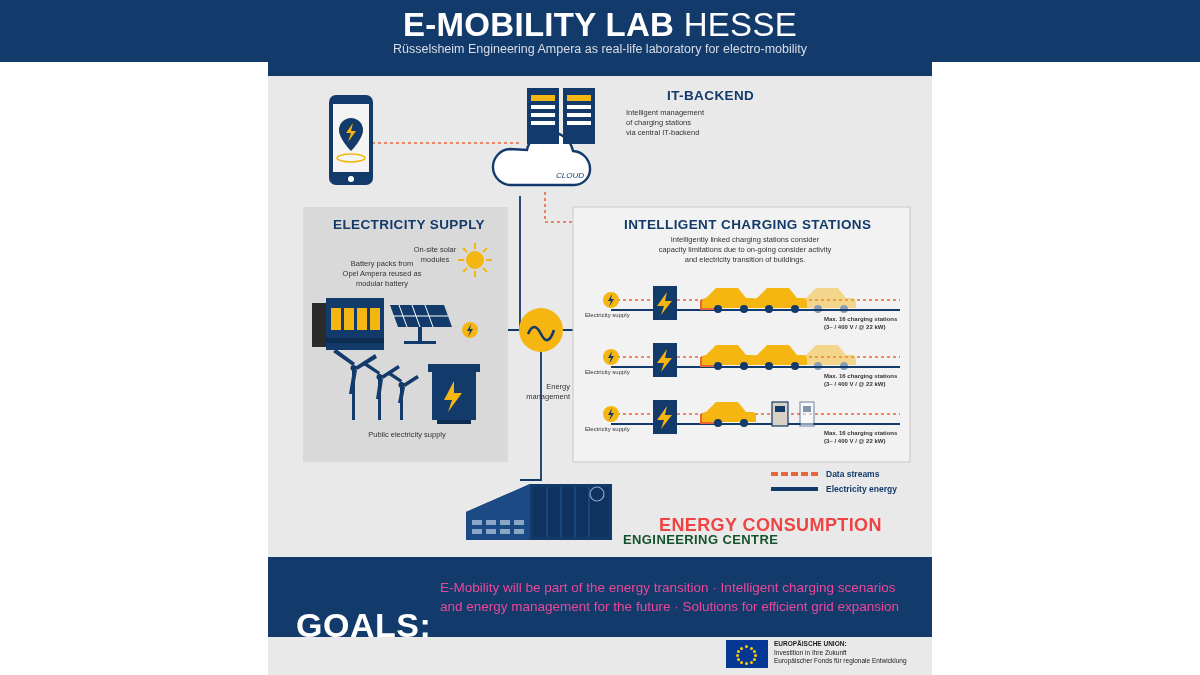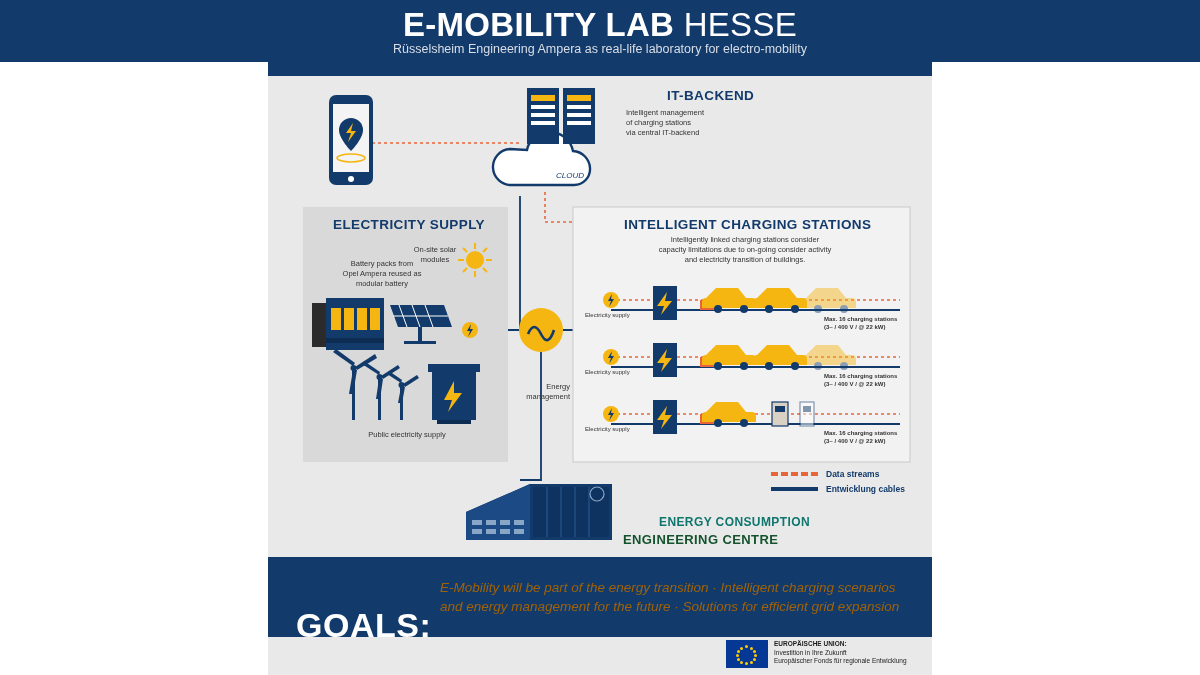--- a/index.html
+++ b/index.html
@@ -30,21 +30,21 @@
   }
   
   .tri-l{position:absolute;left:268px;top:62px;width:0;height:0;
      border-top:14px solid #123a6b;border-right:14px solid transparent;}
   .tri-r{position:absolute;left:918px;top:62px;width:0;height:0;
      border-top:14px solid #123a6b;border-left:14px solid transparent;}
 
   
   .goals{position:absolute;left:268px;top:557px;width:664px;height:80px;background:#123a6b;}
   .goals-label{position:absolute;left:296px;top:606px;color:#ffffff;font-size:34px;font-weight:bold;letter-spacing:.5px;}
-  .goals-text{position:absolute;left:440px;top:578px;width:476px;color:#a16207;font-size:13.5px;line-height:19px;font-style:italic;}
+  .goals-text{position:absolute;left:440px;top:578px;width:476px;color:#ec4899;font-size:13.5px;line-height:19px;}
 
   
   .eu{position:absolute;left:726px;top:640px;width:190px;height:28px;}
   .eu-flag{position:absolute;left:0;top:0;width:42px;height:28px;background:#053894;}
   .eu-star{position:absolute;width:3px;height:3px;background:#ffcc00;border-radius:50%;}
   .eu-text{position:absolute;left:48px;top:0px;font-size:6.5px;line-height:8.5px;color:#1b1b1b;}
 
   
   .sec-title{font-size:13.5px;font-weight:bold;color:#123a6b;letter-spacing:.4px;}
   .small{font-size:7.5px;color:#333;line-height:10px;}
@@ -352,23 +352,23 @@
   <div style="position:absolute;left:824px;top:372px;width:84px;">
     <div class="tiny" style="font-weight:bold;">Max. 16 charging stations</div>
     <div class="tiny" style="font-weight:bold;">(3~ / 400 V / @ 22 kW)</div>
   </div>
   <div style="position:absolute;left:824px;top:429px;width:84px;">
     <div class="tiny" style="font-weight:bold;">Max. 16 charging stations</div>
     <div class="tiny" style="font-weight:bold;">(3~ / 400 V / @ 22 kW)</div>
   </div>
 
   <div style="position:absolute;left:826px;top:469px;" class="legend-txt">Data streams</div>
-  <div style="position:absolute;left:826px;top:484px;" class="legend-txt">Entwicklung cables</div>
-
-  <div style="position:absolute;left:623px;top:515px;font-size:12px;font-weight:bold;color:#0f766e;letter-spacing:.4px;padding-left:36px;">ENERGY CONSUMPTION</div>
+  <div style="position:absolute;left:826px;top:484px;" class="legend-txt">Electricity energy</div>
+
+  <div style="position:absolute;left:623px;top:515px;font-size:18px;font-weight:bold;color:#ef4444;letter-spacing:.4px;padding-left:36px;">ENERGY CONSUMPTION</div>
   <div style="position:absolute;left:623px;top:532px;font-size:13px;font-weight:bold;color:#14532d;letter-spacing:.4px;">ENGINEERING CENTRE</div>
 
   <div class="goals"></div>
   <div class="goals-label">GOALS:</div>
   <div class="goals-text">
     <div>E-Mobility will be part of the energy transition · Intelligent charging scenarios</div>
     <div>and energy management for the future · Solutions for efficient grid expansion</div>
   </div>
 
   <div class="eu">

